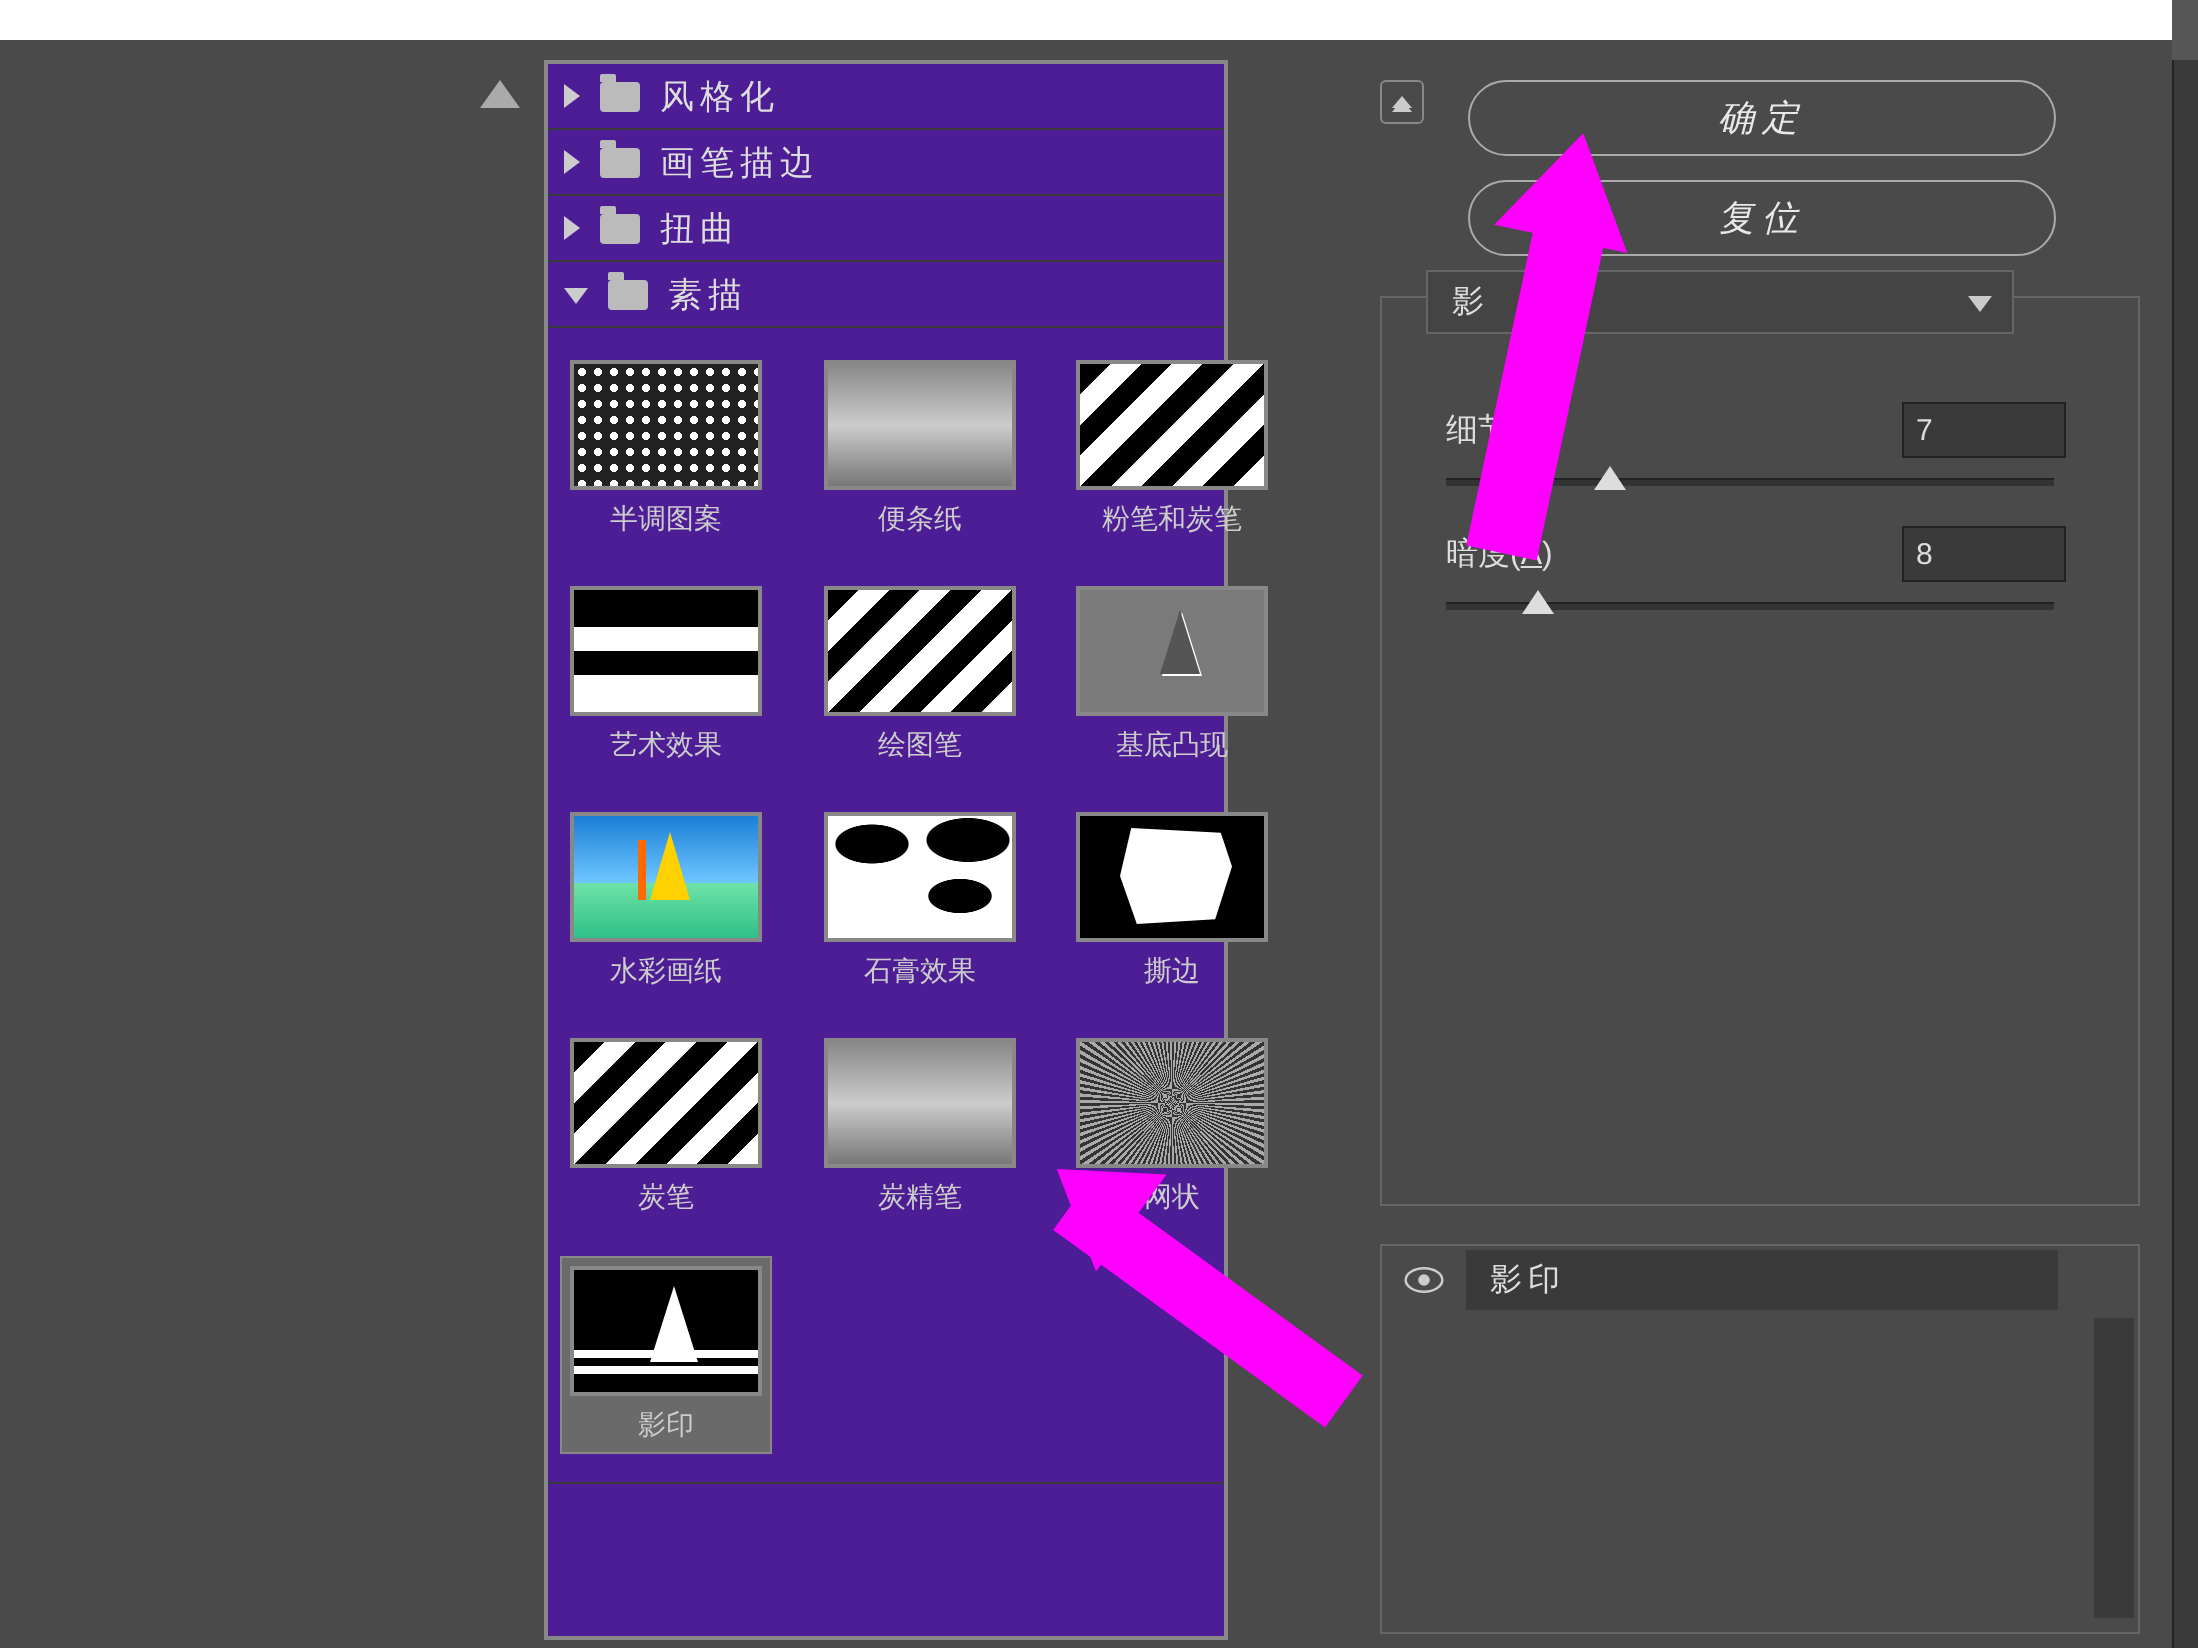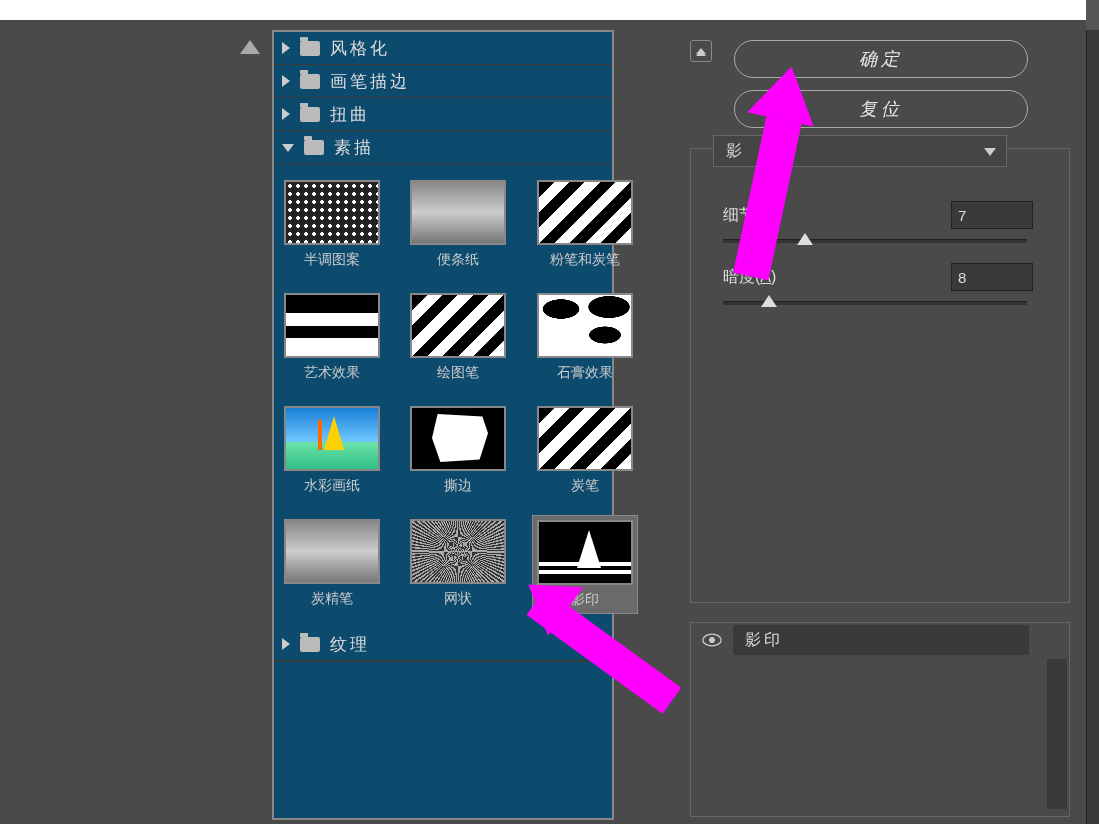--- a/index.html
+++ b/index.html
@@ -2,21 +2,21 @@
 <html><head>
 <meta charset="utf-8">
 <style>
 * { margin:0; padding:0; box-sizing:border-box; font-family:"Microsoft YaHei",Arial,sans-serif; }
 body { background:#4a4a4a; width:1099px; height:824px; overflow:hidden; position:relative; }
 .topbar { position:absolute; top:0; left:0; width:1086px; height:20px; background:#fff; }
 .rightedge { position:absolute; top:0; right:0; width:13px; height:824px; background:#3a3a3a; border-left:1px solid #222; }
 .rightedge-top { position:absolute; top:0; right:0; width:13px; height:30px; background:#565656; }
 .leftpanel { position:absolute; top:20px; left:0; width:264px; height:804px; background:#4a4a4a; }
 .scrollarrow-up { position:absolute; top:40px; left:240px; width:0;height:0;border-left:10px solid transparent;border-right:10px solid transparent;border-bottom:14px solid #aaa; }
-.midpanel { position:absolute; top:30px; left:272px; width:342px; height:790px; background:#0c4a6e; border:2px solid #888; }
+.midpanel { position:absolute; top:30px; left:272px; width:342px; height:790px; background:#4c1d95; border:2px solid #888; }
 .foldrow { display:flex; align-items:center; height:33px; padding-left:8px; border-bottom:1px solid #3a3a3a; cursor:pointer; }
 .foldrow .arrow { width:0;height:0;border-top:6px solid transparent;border-bottom:6px solid transparent;border-left:8px solid #ccc;margin-right:10px; }
 .foldrow .arrow.open { border-left:6px solid transparent;border-right:6px solid transparent;border-top:8px solid #ccc;border-bottom:none;margin-top:2px; }
 .foldrow .folder { width:20px;height:15px;background:#bbb;border-radius:2px;margin-right:10px;position:relative; }
 .foldrow .folder::before { content:"";position:absolute;top:-4px;left:0;width:8px;height:4px;background:#bbb;border-radius:1px 1px 0 0; }
 .foldrow .label { color:#ddd; font-size:17px; letter-spacing:3px; }
 .grid { padding:12px 6px 14px 6px; display:grid; grid-template-columns:repeat(3,1fr); gap:16px 22px; }
 .thumb { display:flex; flex-direction:column; align-items:center; cursor:pointer; padding:4px; }
 .thumb.selected { background:#6a6a6a; border:1px solid #888; }
 .timg { width:96px; height:65px; border:2px solid #888; background:#222; position:relative; overflow:hidden; }
@@ -118,26 +118,30 @@
       </div>
     <div class="thumb">
         <div class="timg art-bw"></div>
         <div class="tlabel">艺术效果</div>
       </div>
     <div class="thumb">
         <div class="timg art-char"></div>
         <div class="tlabel">绘图笔</div>
       </div>
     <div class="thumb">
+        <div class="timg art-emboss"></div>
+        <div class="tlabel">基底凸现</div>
+      </div>
+    <div class="thumb">
+        <div class="timg art-sky art-boat"></div>
+        <div class="tlabel">水彩画纸</div>
+      </div>
+    <div class="thumb">
         <div class="timg art-clouds"></div>
         <div class="tlabel">石膏效果</div>
-      </div>
-    <div class="thumb">
-        <div class="timg art-sky art-boat"></div>
-        <div class="tlabel">水彩画纸</div>
       </div>
     <div class="thumb">
         <div class="timg art-torn"></div>
         <div class="tlabel">撕边</div>
       </div>
     <div class="thumb">
         <div class="timg art-char"></div>
         <div class="tlabel">炭笔</div>
       </div>
     <div class="thumb">
@@ -147,25 +151,20 @@
     <div class="thumb">
         <div class="timg art-noise"></div>
         <div class="tlabel">网状</div>
       </div>
     <div class="thumb selected">
         <div class="timg art-photocopy"></div>
         <div class="tlabel">影印</div>
       </div>
   </div>
 
-  <div class="foldrow">
-    <span class="arrow"></span>
-    <span class="folder"></span>
-    <span class="label">纹理</span>
-  </div>
   <div class="blankrow"></div>
 </div>
 
 <div class="collapse-btn">
     <span></span>
   </div>
 <button class="btn ok">
     <span>确定</span>
   </button>
 <button class="btn reset">

